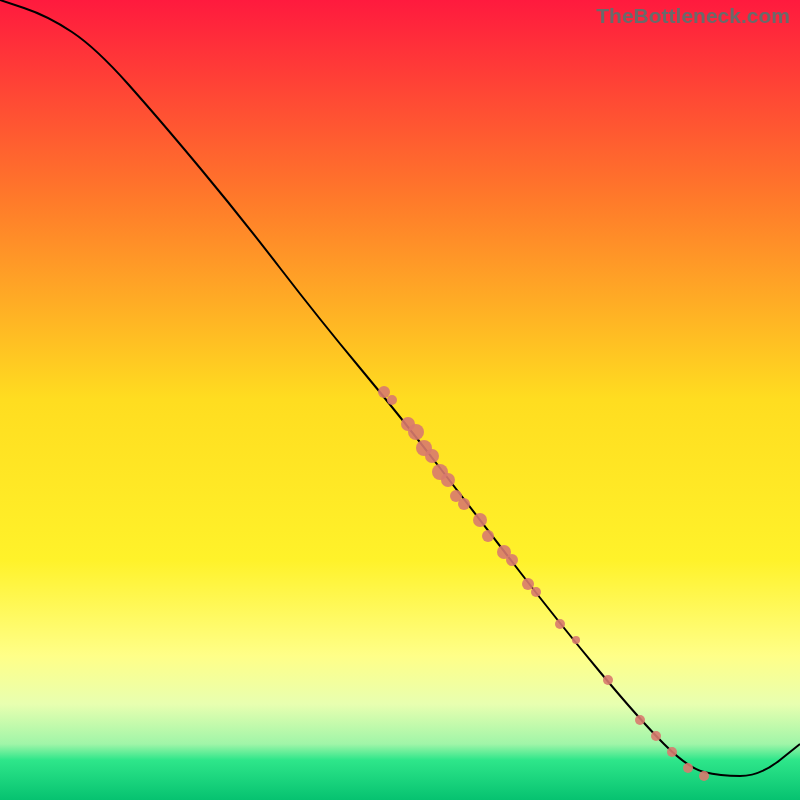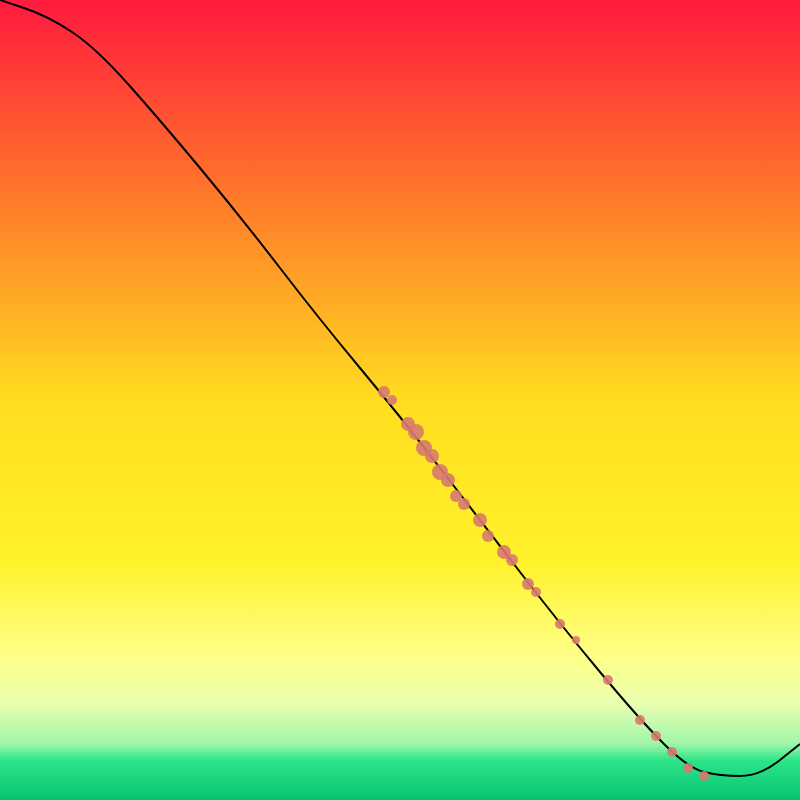--- a/index.html
+++ b/index.html
@@ -25,20 +25,21 @@
     z-index: 10;
   }
   svg {
     display: block;
   }
 </style>
 </head>
 <body>
 
 <div class="chart-container">
+  <div class="watermark">TheBottleneck.com</div>
   <svg id="chart-svg" width="800" height="800" viewBox="0 0 800 800">
     <defs>
       <linearGradient id="bg-grad" x1="0" y1="0" x2="0" y2="1">
           <stop offset="0%" stop-color="#ff1a3e"></stop>
           <stop offset="25%" stop-color="#ff7a2a"></stop>
           <stop offset="50%" stop-color="#ffdd20"></stop>
           <stop offset="70%" stop-color="#fff22a"></stop>
           <stop offset="82%" stop-color="#ffff88"></stop>
           <stop offset="88%" stop-color="#e8ffb0"></stop>
           <stop offset="93%" stop-color="#a0f5a8"></stop>

